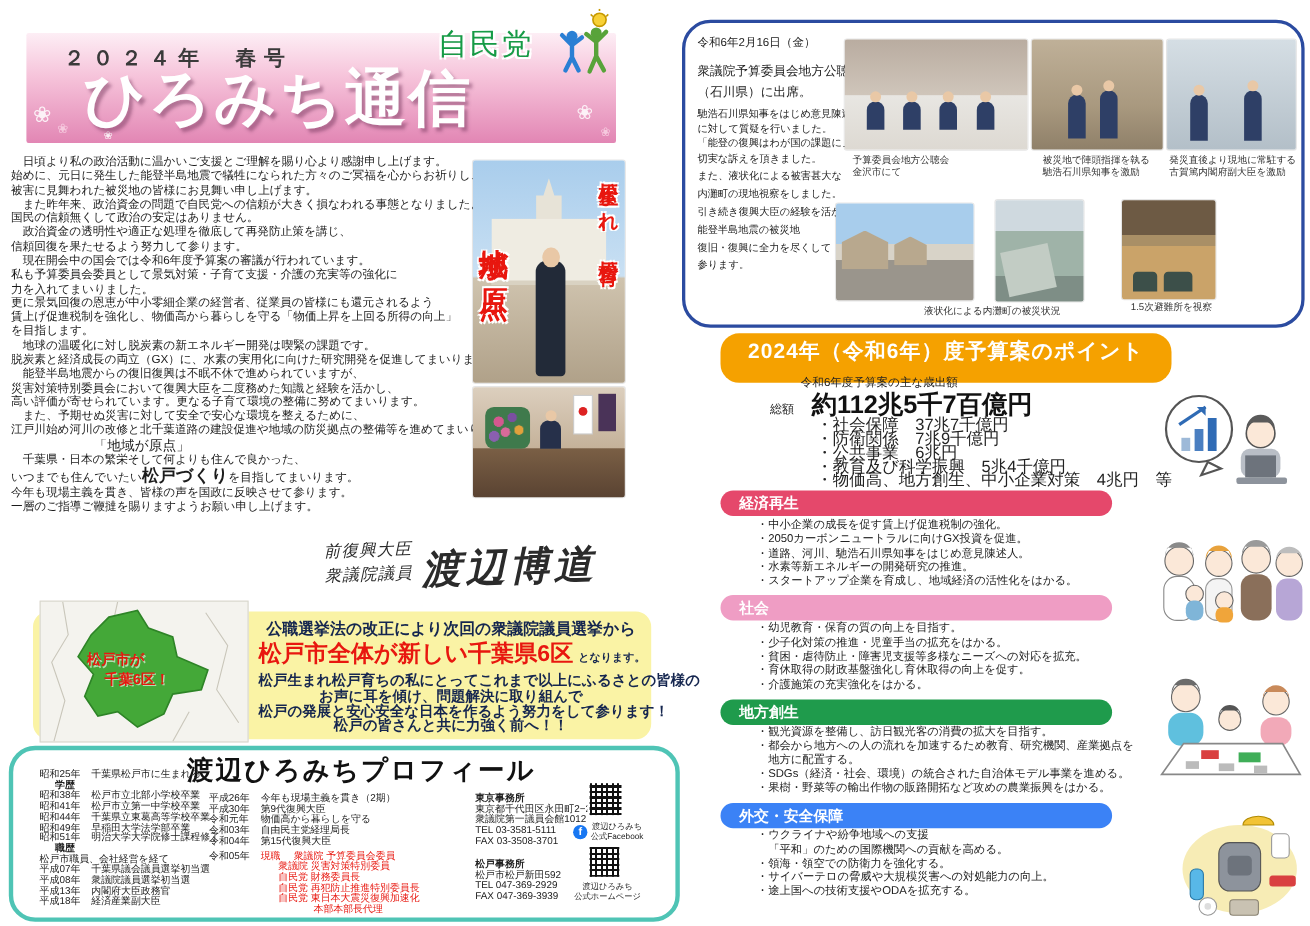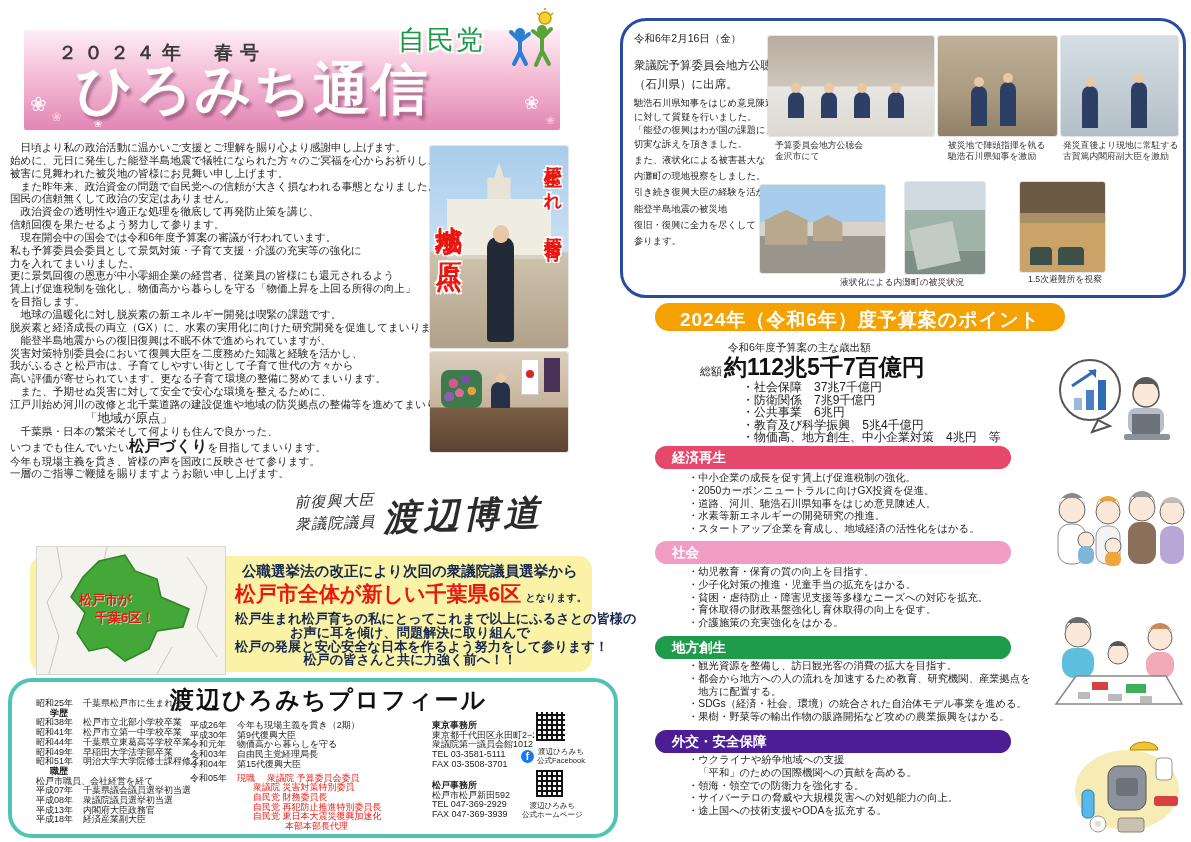--- a/index.html
+++ b/index.html
@@ -104,33 +104,33 @@
   .ph-street{background:linear-gradient(180deg,#a8cdec 0% 42%,#d8d3c8 42% 58%,#9a958c 58% 100%)}
   .ph-tilt{background:linear-gradient(180deg,#cfd9df 0% 30%,#9fb3a8 30% 75%,#7e8e86 75% 100%)}
   .ph-shelter{background:linear-gradient(180deg,#6d5a44 0% 35%,#a98f66 35% 46%,#caa369 46% 100%)}
   .pfig{position:absolute;bottom:18%;width:16px;height:26px;background:#2e3f66;border-radius:8px 8px 0 0}
   .pfig::before{content:"";position:absolute;left:3px;top:-9px;width:10px;height:10px;border-radius:50%;background:#e9c8a6}
   .tent{position:absolute;bottom:8%;width:22px;height:18px;background:#3c4f49;border-radius:4px 4px 0 0}
   .house{position:absolute;background:#b8a88e;clip-path:polygon(0 30%,50% 0,100% 30%,100% 100%,0 100%)}
   .cap{position:absolute;font-size:8.8px;line-height:11px;color:#333;white-space:nowrap}
 
   
-  .o-banner{left:655px;top:303px;width:410px;height:28px;border-radius:17px;background:#f5a100;
+  .o-banner{left:655px;top:303px;width:410px;height:45px;border-radius:17px;background:#f5a100;
             color:#fff;font-size:19px;font-weight:bold;text-align:center;line-height:33px;letter-spacing:1px;white-space:nowrap}
   .b-sub{left:728px;top:341px;font-size:10.5px;color:#222}
   .b-total{left:700px;top:352px;white-space:nowrap}
-  .b-total .lab{font-size:11px;color:#222;margin-right:2px}
+  .b-total .lab{font-size:11px;color:#222;margin-right:16px}
   .b-total .val{font-size:23px;font-weight:bold;color:#111}
-  .b-items{left:742px;top:381px;font-size:12px;line-height:12.6px;color:#222}
+  .b-items{left:742px;top:381px;font-size:15px;line-height:12.6px;color:#222}
   .b-items div{white-space:nowrap}
 
   
   .pill{width:356px;height:23px;border-radius:12px;color:#fff;font-size:13.5px;font-weight:bold;
         line-height:23px;padding-left:17px;box-sizing:border-box;white-space:nowrap}
-  .pill-econ{background:#e5486b}.pill-soc{background:#ef9dc4}.pill-reg{background:#1f9b4c}.pill-for{background:#4c1d95}
+  .pill-econ{background:#e5486b}.pill-soc{background:#ef9dc4}.pill-reg{background:#1f9b4c}.pill-for{background:#3b82f6}
   .bullets{font-size:10.3px;line-height:12.8px;color:#222}
   .bullets div{white-space:nowrap}
 </style>
 </head>
 <body>
 
 <div class="sheet">
 
   <div class="abs banner">
     <span class="abs sakura" style="left:6px;top:62px;font-size:20px">❀</span>
@@ -166,21 +166,20 @@
     <div class="bl">　現在開会中の国会では令和6年度予算案の審議が行われています。</div>
     <div class="bl">私も予算委員会委員として景気対策・子育て支援・介護の充実等の強化に</div>
     <div class="bl">力を入れてまいりました。</div>
     <div class="bl">更に景気回復の恩恵が中小零細企業の経営者、従業員の皆様にも還元されるよう</div>
     <div class="bl">賃上げ促進税制を強化し、物価高から暮らしを守る「物価上昇を上回る所得の向上」</div>
     <div class="bl">を目指します。</div>
     <div class="bl">　地球の温暖化に対し脱炭素の新エネルギー開発は喫緊の課題です。</div>
     <div class="bl">脱炭素と経済成長の両立（GX）に、水素の実用化に向けた研究開発を促進してまいります。</div>
     <div class="bl">　能登半島地震からの復旧復興は不眠不休で進められていますが、</div>
     <div class="bl">災害対策特別委員会において復興大臣を二度務めた知識と経験を活かし、</div>
-    <div class="bl">我がふるさと松戸市は、子育てしやすい街として子育て世代の方々から</div>
     <div class="bl">高い評価が寄せられています。更なる子育て環境の整備に努めてまいります。</div>
     <div class="bl">　また、予期せぬ災害に対して安全で安心な環境を整えるために、</div>
     <div class="bl">江戸川始め河川の改修と北千葉道路の建設促進や地域の防災拠点の整備等を進めてまいります。</div>
     <div class="bl big-line">　　　　　　「地域が原点」</div>
     <div class="bl">　千葉県・日本の繁栄そして何よりも住んで良かった、</div>
     <div class="matsudo-line">
       <span class="sm">いつまでも住んでいたい</span><span class="lg">松戸づくり</span><span class="sm">を目指してまいります。</span>
     </div>
     <div class="bl">今年も現場主義を貫き、皆様の声を国政に反映させて参ります。</div>
     <div class="bl">一層のご指導ご鞭撻を賜りますようお願い申し上げます。</div>

